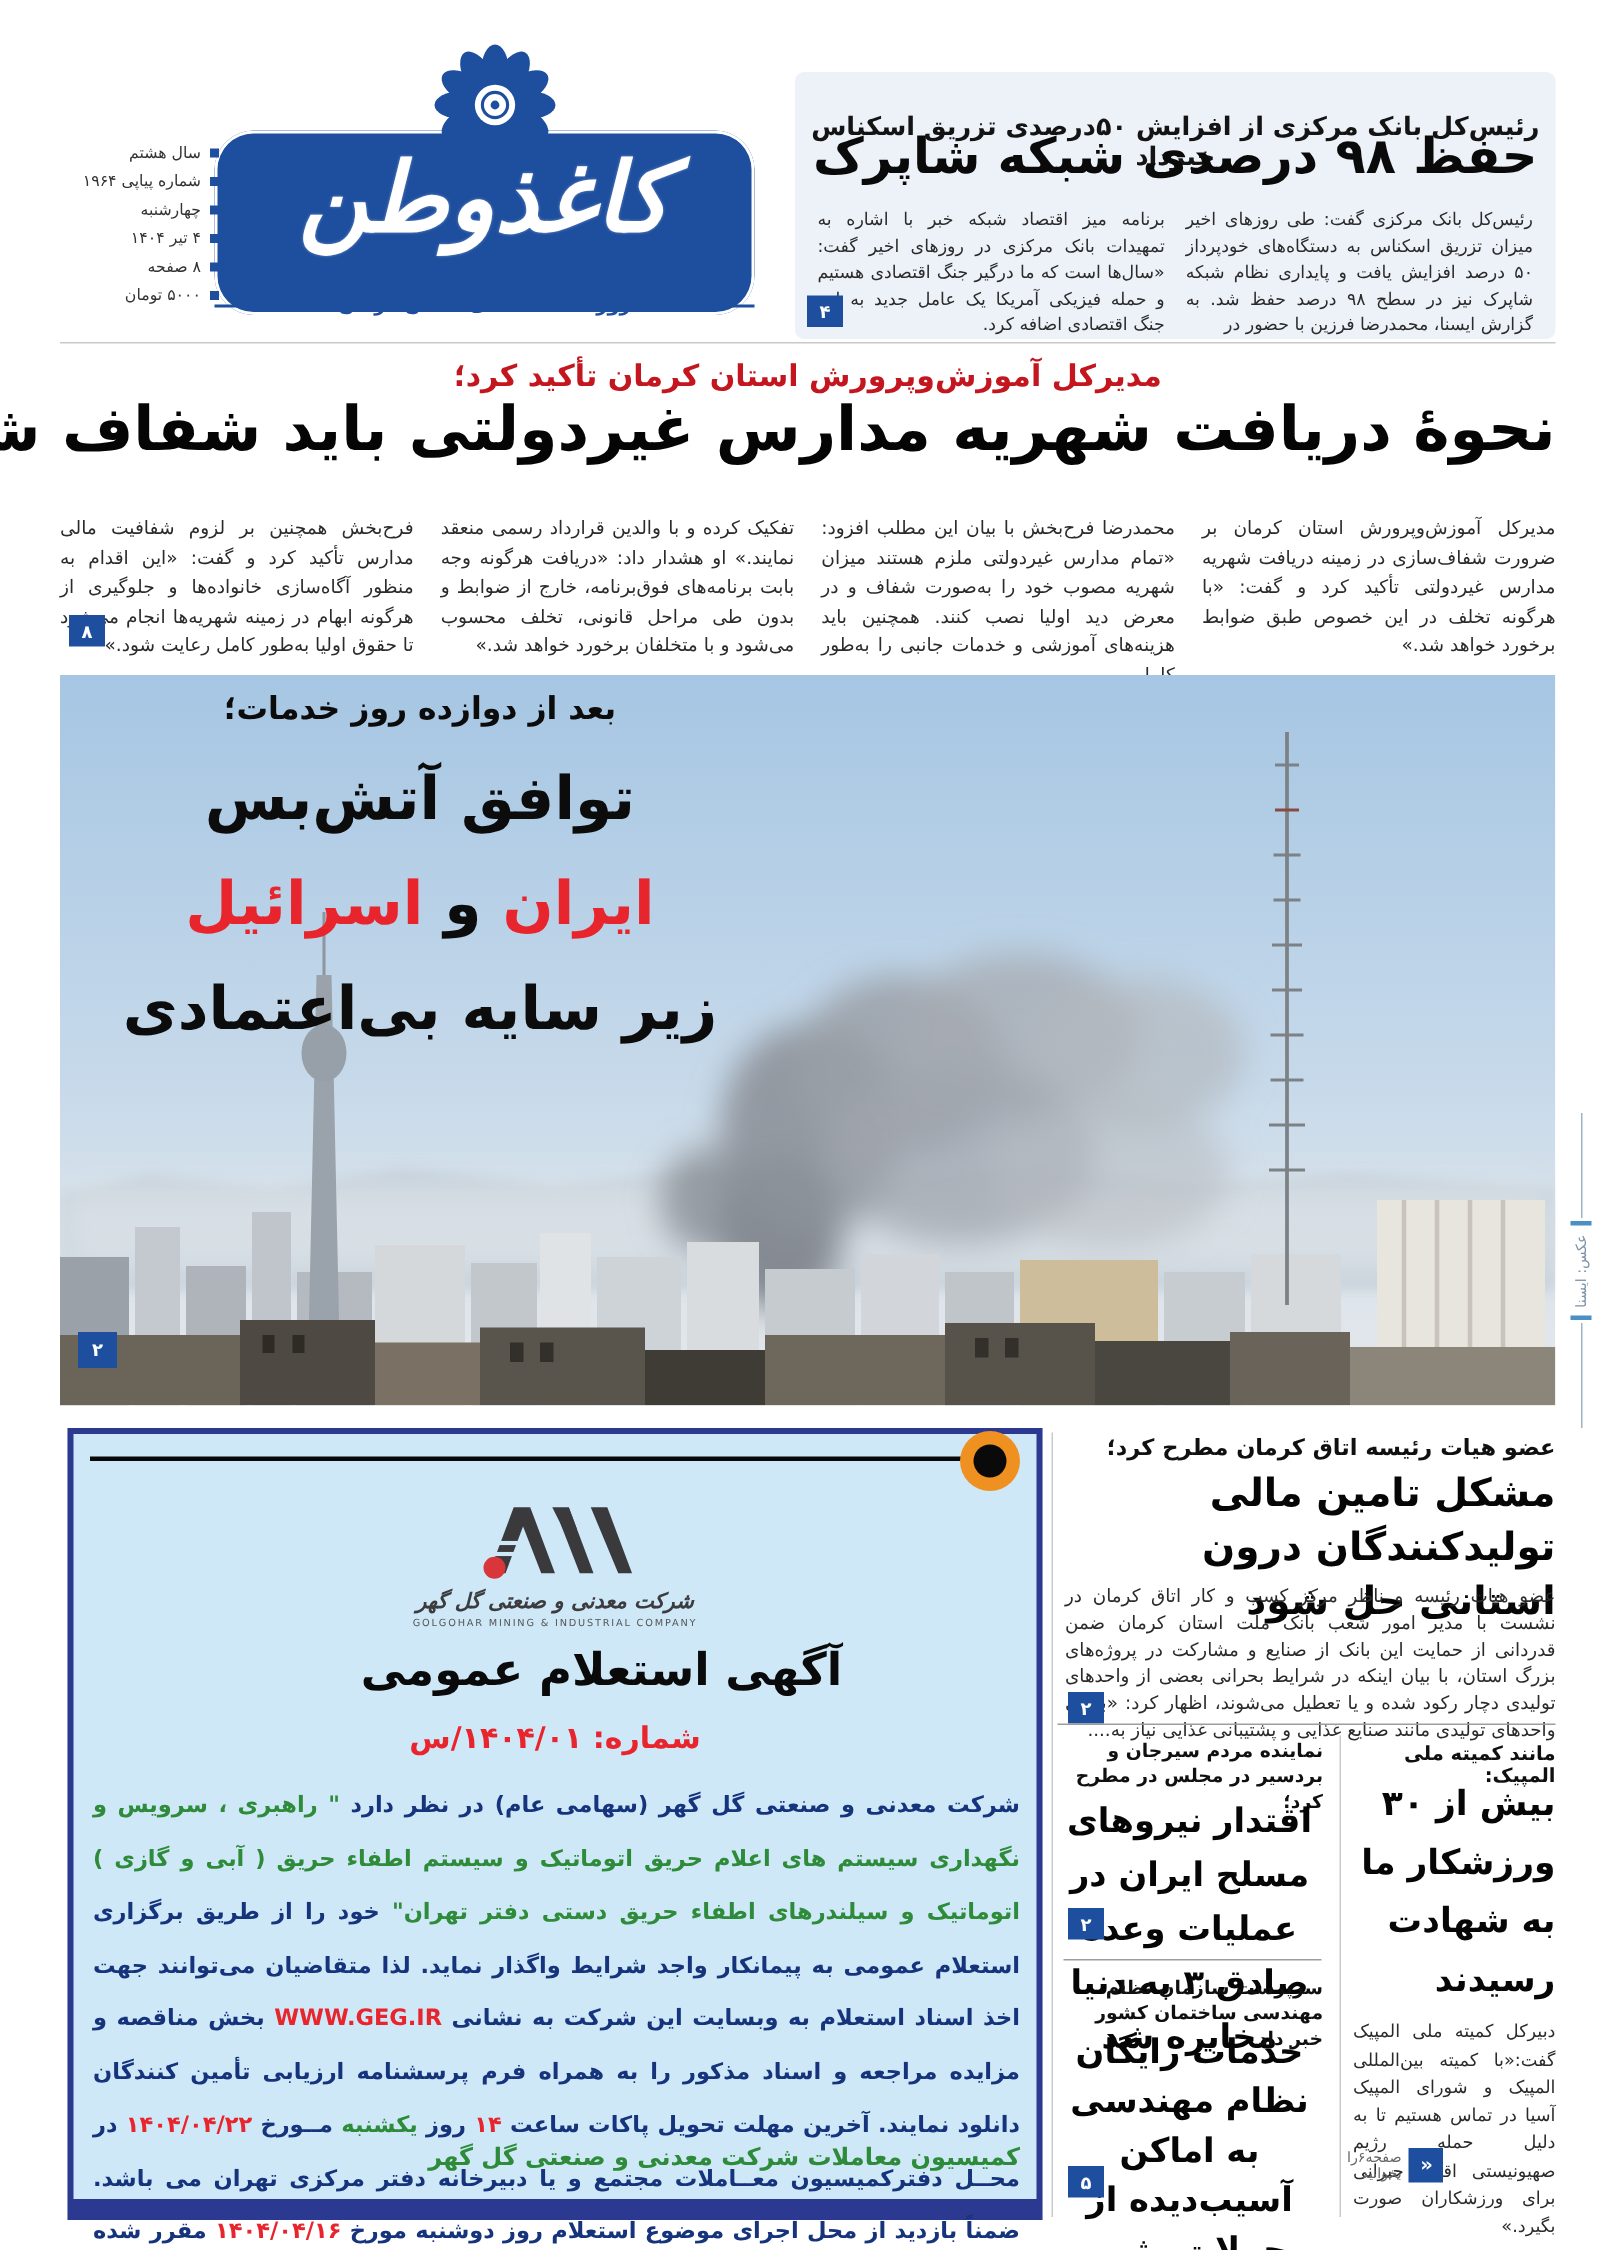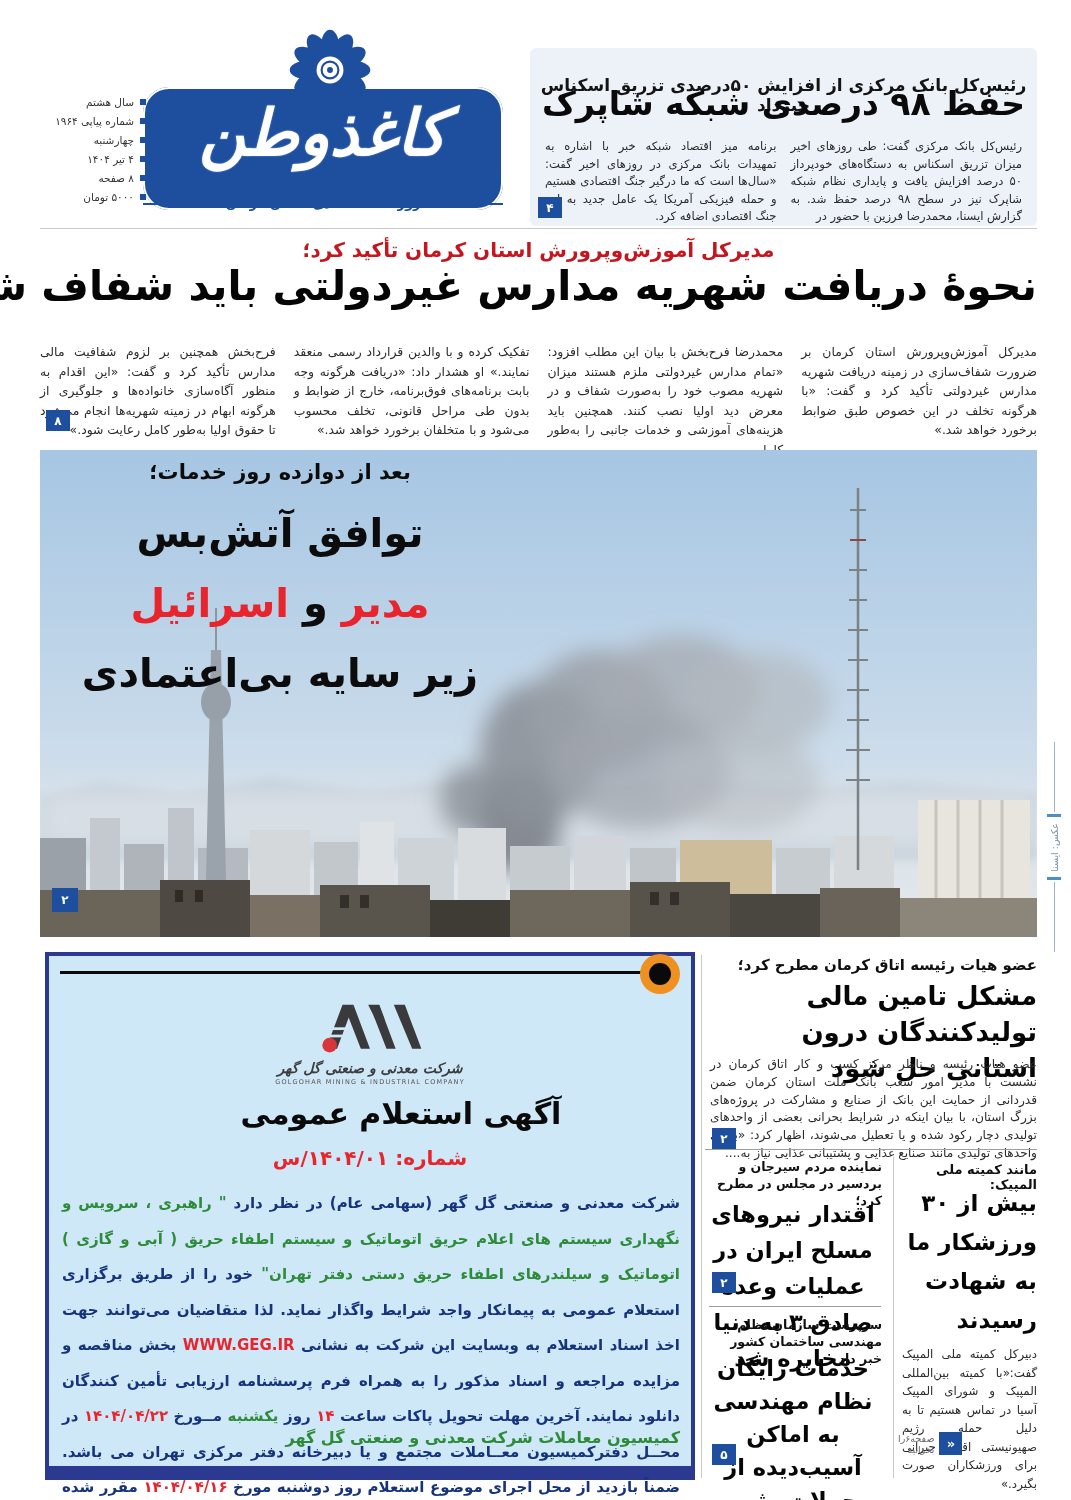--- a/index.html
+++ b/index.html
@@ -273,21 +273,21 @@
         <rect x="320" y="445" width="9" height="13" fill="#332f2a"></rect>
         <rect x="610" y="442" width="9" height="13" fill="#332f2a"></rect>
         <rect x="630" y="442" width="9" height="13" fill="#332f2a"></rect>
       </g>
     </svg>
   </div>
 
   <div class="abs photo-text">
     <div class="photo-kicker">بعد از دوازده روز خدمات؛</div>
     <div class="photo-line"><span class="seg seg-k">توافق آتش‌بس</span></div>
-    <div class="photo-line"><span class="seg seg-r">مدیر</span><span class="seg seg-k"> و </span><span class="seg seg-r">اسرائیل</span></div>
+    <div class="photo-line"><span class="seg seg-r">ایران</span><span class="seg seg-k"> و </span><span class="seg seg-r">اسرائیل</span></div>
     <div class="photo-line"><span class="seg seg-k">زیر سایه بی‌اعتمادی</span></div>
   </div>
   <div class="abs badge badge-photo">۲</div>
 
   <div class="abs photo-credit">
     <div class="vline"></div>
     <div class="tick"></div>
     <div class="credit-text">عکس: ایسنا</div>
     <div class="tick"></div>
     <div class="vline"></div>

